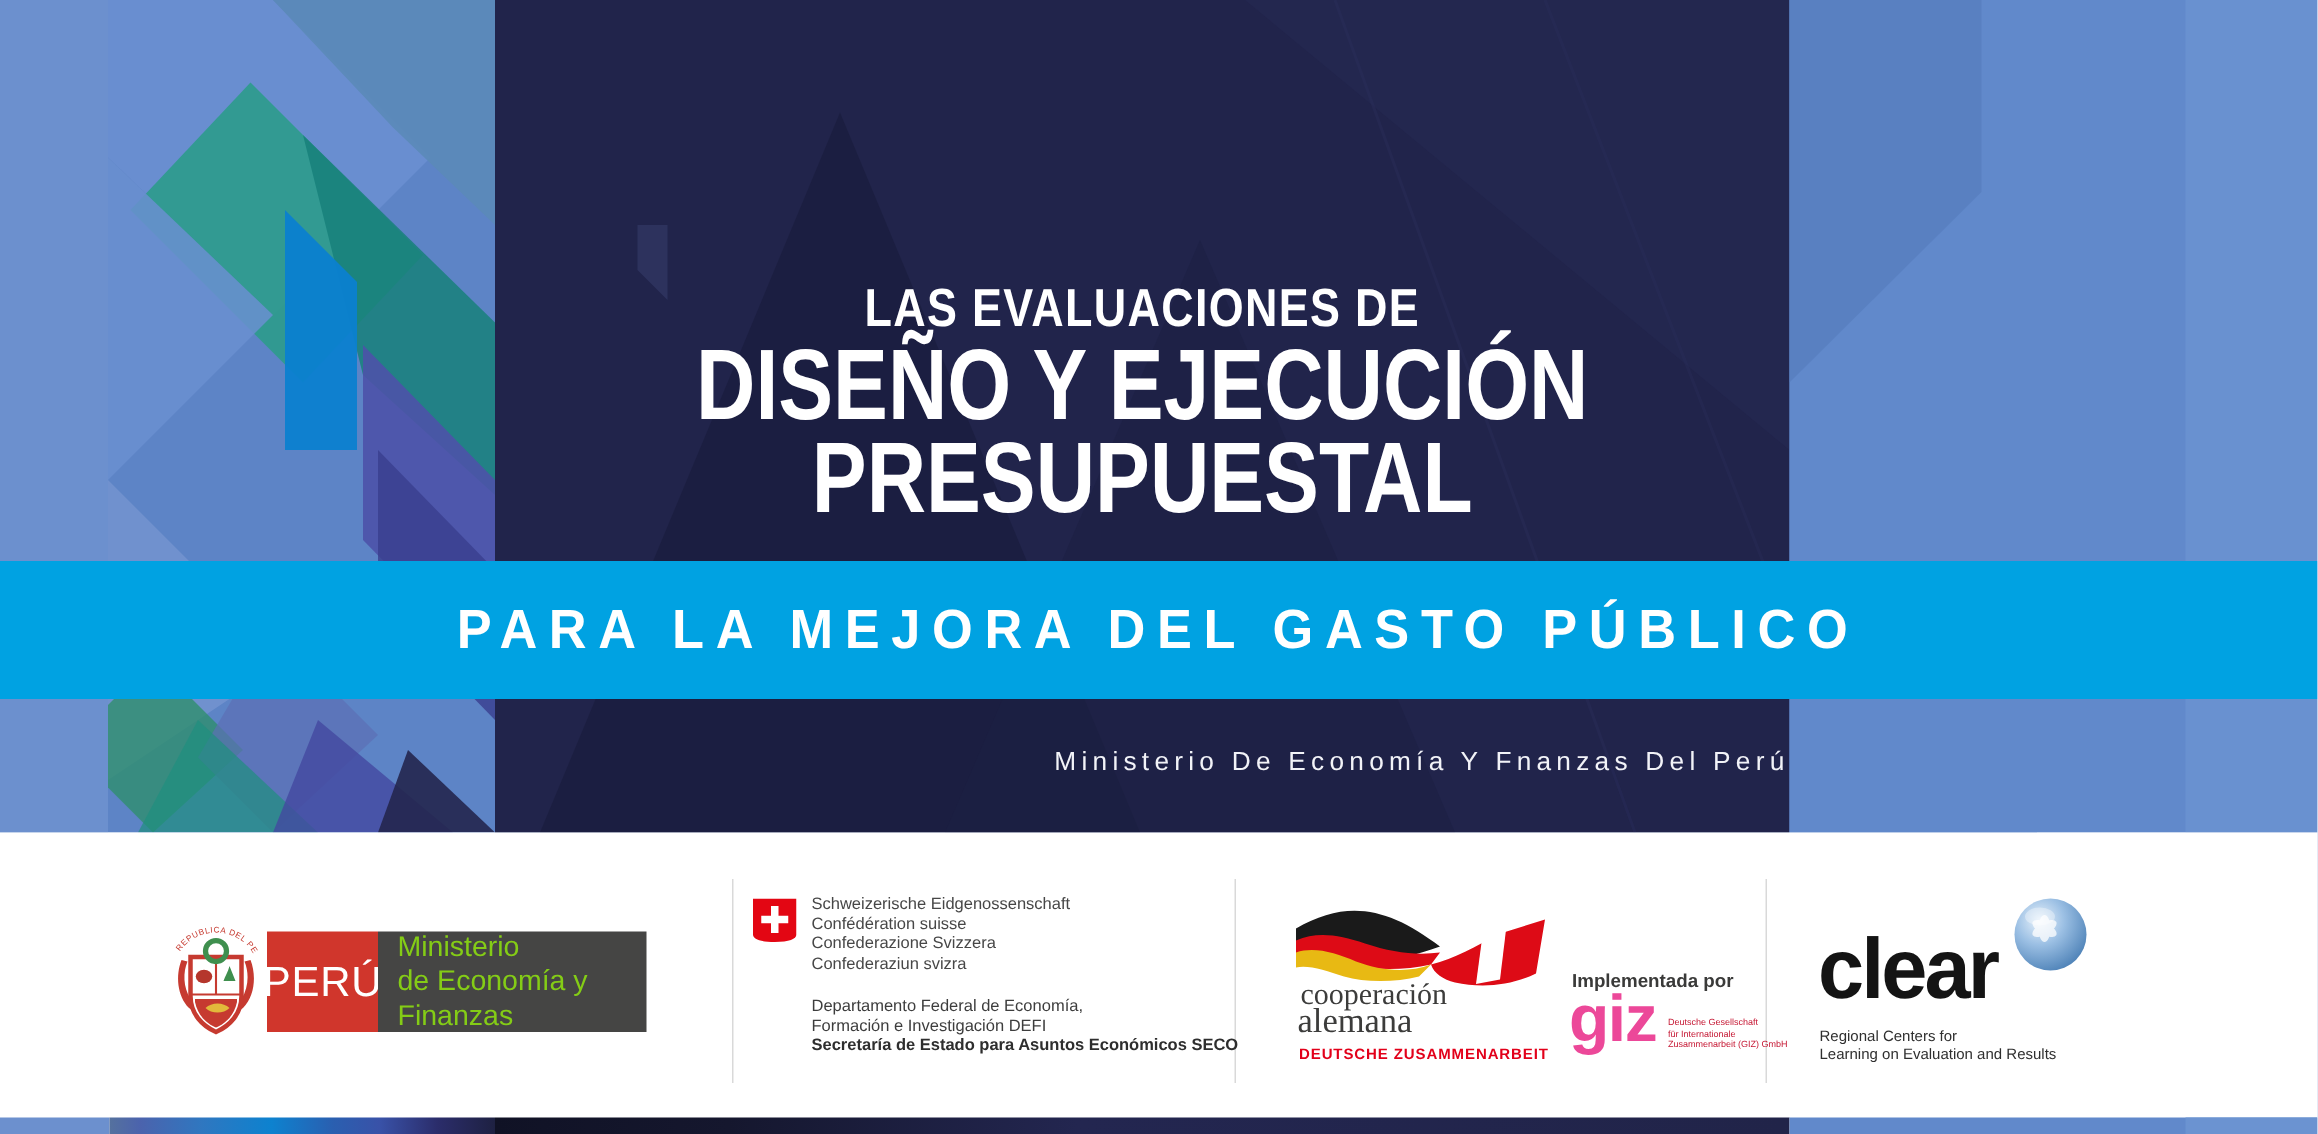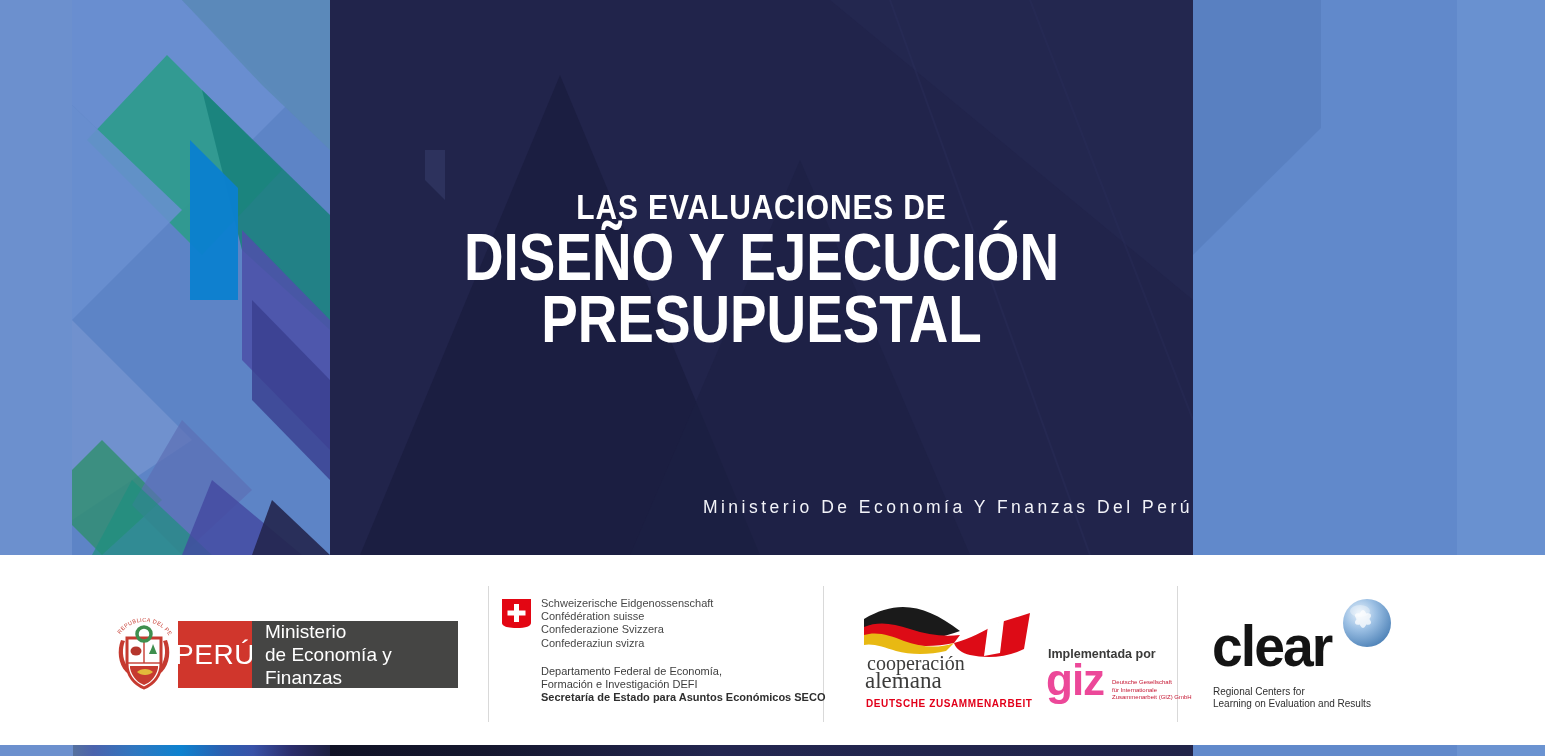--- a/index.html
+++ b/index.html
@@ -19,21 +19,21 @@
   .cyan-band{position:absolute;left:0;top:374px;width:1545px;height:92px;background:#00A2E2;display:flex;align-items:center;justify-content:center;}
   .cyan-band .band-text{color:#fff;font-size:36px;font-weight:600;letter-spacing:8px;transform:scale(.97,1.02);white-space:nowrap;}
   .byline{position:absolute;left:330px;top:497px;width:863px;text-align:right;color:#f2f3f8;font-size:17.5px;font-weight:300;letter-spacing:3.5px;}
   
   .logo-band{position:absolute;left:0;top:555px;width:1545px;height:190px;background:#ffffff;}
   .v-div{position:absolute;top:31px;width:1px;height:136px;background:#d9d9d9;}
   
   .peru-arms{position:absolute;left:113px;top:51px;}
   .peru-red-box{position:absolute;left:178px;top:66px;width:74px;height:67px;background:#D0362C;display:flex;align-items:center;justify-content:center;}
   .peru-red-box span{color:#fff;font-size:28px;letter-spacing:.5px;}
-  .peru-dark-box{position:absolute;left:252px;top:66px;width:206px;height:67px;background:#454544;color:#ffffff;
+  .peru-dark-box{position:absolute;left:252px;top:66px;width:179px;height:67px;background:#454544;color:#84cc16;
     display:flex;flex-direction:column;justify-content:center;padding-left:13px;box-sizing:border-box;}
   .peru-dark-box .l1{font-size:19px;line-height:23px;}
   .peru-dark-box .l2{font-size:19px;line-height:23px;}
   
   .swiss-cross{position:absolute;left:502px;top:44px;}
   .swiss-text{position:absolute;left:541px;top:42px;color:#474747;font-size:11px;line-height:13.2px;}
   .swiss-dept{position:absolute;left:541px;top:110px;color:#3d3d3d;font-size:11px;line-height:13.2px;}
   .swiss-dept .bold{font-weight:700;color:#2e2e2e;}
   
   .coop-ribbon{position:absolute;left:858px;top:42px;}
@@ -104,20 +104,23 @@
         <rect x="264" y="0" width="88" height="555" fill="#6B93D1" opacity="0.8"></rect>
       </svg>
     </div>
 
     <div class="title-block">
       <div class="title-sm">LAS EVALUACIONES DE</div>
       <div class="title-lg">DISEÑO Y EJECUCIÓN</div>
       <div class="title-lg">PRESUPUESTAL</div>
     </div>
 
+    <div class="cyan-band">
+      <span class="band-text">PARA LA MEJORA DEL GASTO PÚBLICO</span>
+    </div>
 
     <div class="byline">Ministerio De Economía Y Fnanzas Del Perú</div>
   </div>
 
   <div class="logo-band">
     <div class="v-div" style="left:488px"></div>
     <div class="v-div" style="left:823px"></div>
     <div class="v-div" style="left:1177px"></div>
 
     <div>

